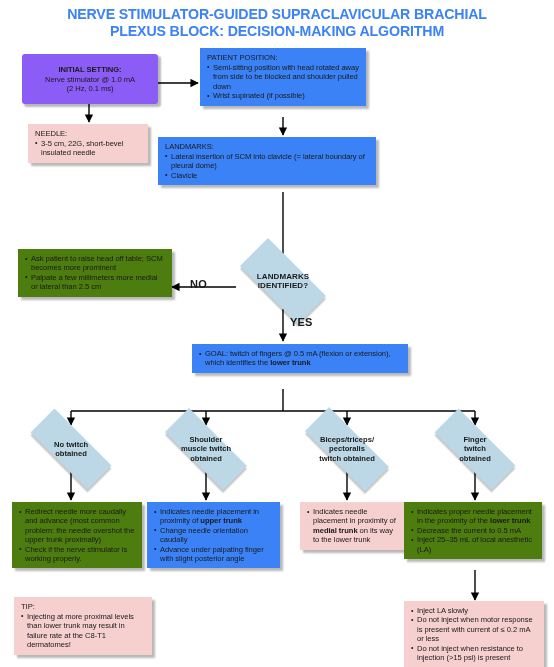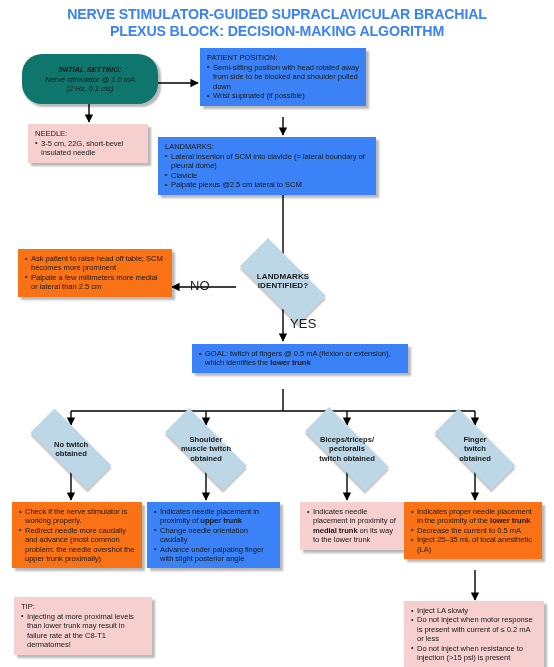--- a/index.html
+++ b/index.html
@@ -44,31 +44,30 @@
     font-size: 7.6px;
     line-height: 9.4px;
     letter-spacing: -0.05px;
   }
   .rect {
     padding: 5px 6px 5px 7px;
     box-shadow: 2.5px 2.5px 2px rgba(0,0,0,0.28);
   }
   .grey  { background: #3b82f6; }
   .pink  { background: #f6cfcf; }
-  .cream { background: #f97316; }
+  .cream { background: #4d7c0f; }
 
   .rounded {
-    border-radius: 20px;
-    background: #0f766e;
+    border-radius: 3px;
+    background: #8b5cf6;
     box-shadow: 2.5px 2.5px 2px rgba(0,0,0,0.28);
     display: flex;
     align-items: center;
     justify-content: center;
     text-align: center;
-    font-style: italic;
   }
   .rounded .inner { width: 100%; }
 
   .hdr { display: block; margin-bottom: 0.5px; }
   .b { font-weight: bold; }
 
   ul.bul {
     list-style: none;
     margin: 0;
     padding: 0;
@@ -108,22 +107,22 @@
     text-align: center;
     font-size: 7.6px;
     line-height: 9.4px;
     font-weight: bold;
   }
   .diamond.decision .dlabel { font-size: 8px; letter-spacing: 0.1px; }
 
   
   .conlabel {
     position: absolute;
-    font-size: 13px;
-    font-weight: normal;
+    font-size: 11px;
+    font-weight: bold;
     letter-spacing: 0.2px;
   }
 
   svg.lines {
     position: absolute;
     left: 0; top: 0;
     width: 554px; height: 667px;
     pointer-events: none;
   }
 </style>
@@ -192,21 +191,20 @@
       <li>Semi-sitting position with head rotated away from side to be blocked and shoulder pulled down</li>
       <li>Wrist supinated (if possible)</li>
     </ul>
   </div>
 
   <div class="node rect grey" style="left:158px; top:137px; width:218px;">
     <span class="hdr">LANDMARKS:</span>
     <ul class="bul">
       <li>Lateral insertion of SCM into clavicle (= lateral boundary of pleural dome)</li>
       <li>Clavicle</li>
-      <li>Palpate plexus @2.5 cm lateral to SCM</li>
     </ul>
   </div>
 
   <div class="diamond decision" style="left:225px; top:253px; width:116px; height:56px;">
     <div class="shape"></div>
     <div class="dlabel">
       <div>
         <span>LANDMARKS</span><br>
         <span>IDENTIFIED?</span>
       </div>
@@ -267,22 +265,22 @@
       <div>
         <span>Finger</span><br>
         <span>twitch</span><br>
         <span>obtained</span>
       </div>
     </div>
   </div>
 
   <div class="node rect cream" style="left:12px; top:502px; width:130px;">
     <ul class="bul">
+      <li>Redirect needle more caudally and advance (most common problem: the needle overshot the upper trunk proximally)</li>
       <li>Check if the nerve stimulator is working properly.</li>
-      <li>Redirect needle more caudally and advance (most common problem: the needle overshot the upper trunk proximally)</li>
     </ul>
   </div>
 
   <div class="node rect grey" style="left:147px; top:502px; width:133px;">
     <ul class="bul">
       <li><span>Indicates needle placement in proximity of </span><span class="b">upper trunk</span></li>
       <li>Change needle orientation caudally</li>
       <li>Advance under palpating finger with slight posterior angle</li>
     </ul>
   </div>

